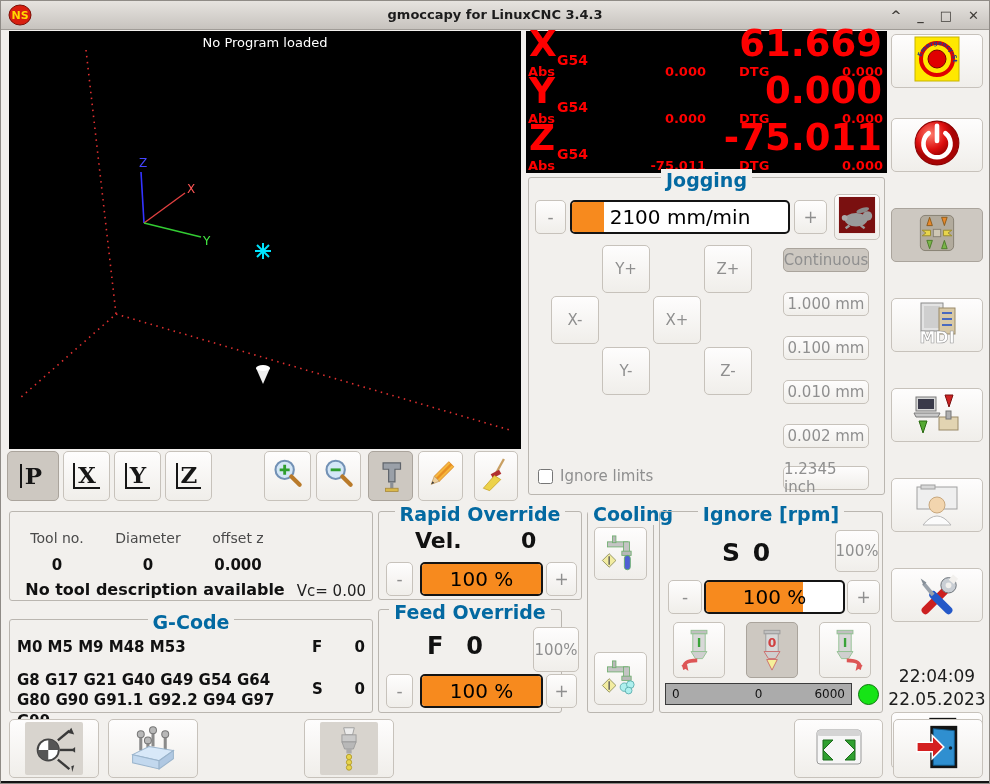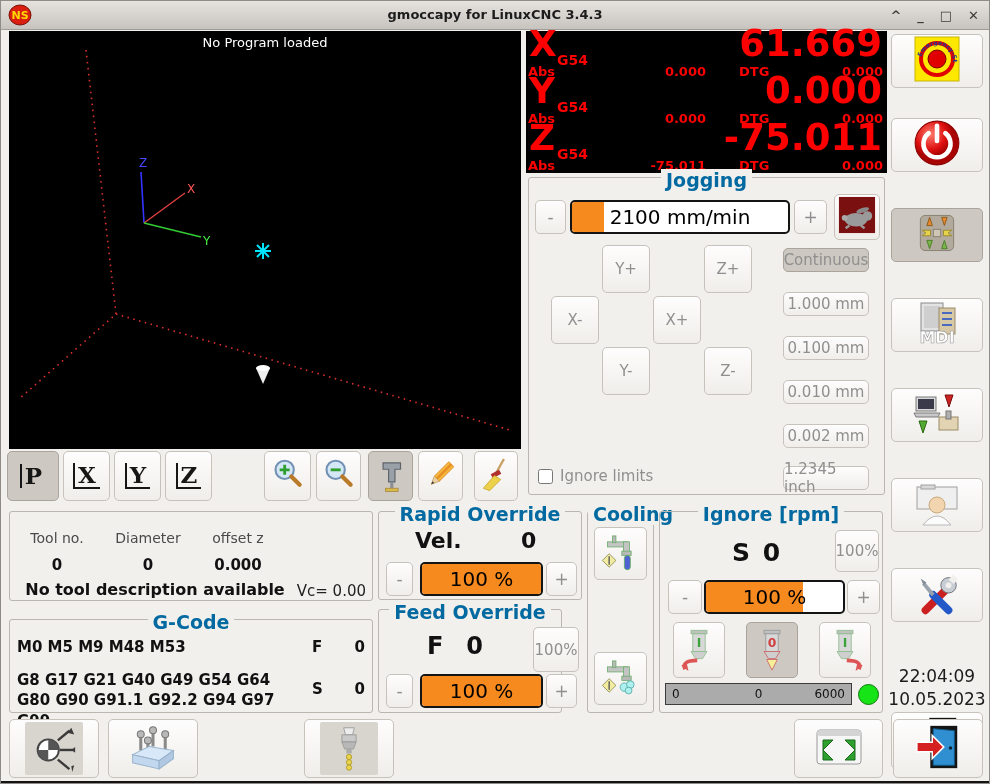--- a/index.html
+++ b/index.html
@@ -72,21 +72,21 @@
   .gc-fv{position:absolute;right:7px;top:18px;font-size:15px;}
   .gc-sl{position:absolute;left:302px;top:60px;font-size:15px;}
   .gc-sv{position:absolute;right:7px;top:60px;font-size:15px;}
   #rapid{left:377px;top:510px;width:204px;height:89px;}
   .vel-l{position:absolute;left:36px;top:16px;font-size:22px;font-weight:bold;color:#111;}
   .vel-v{position:absolute;left:142px;top:16px;font-size:22px;font-weight:bold;color:#111;}
   #feed{left:377px;top:608px;width:184px;height:104px;}
   .f-big{position:absolute;left:48px;top:22px;font-size:24px;font-weight:bold;color:#111;letter-spacing:2px;}
   #cooling{left:586px;top:510px;width:67px;height:202px;}
   #spindleF{left:658px;top:510px;width:224px;height:202px;}
-  .s-big{position:absolute;left:72px;top:26px;font-size:25px;font-weight:bold;color:#111;letter-spacing:2px;}
+  .s-big{position:absolute;left:62px;top:26px;font-size:25px;font-weight:bold;color:#111;letter-spacing:2px;}
   .pbar{position:absolute;left:5px;top:171px;width:187px;height:22px;background:#ababab;
         border:1px solid #3c3c3c;box-sizing:border-box;font-size:12px;color:#111;}
   .pbar span{position:absolute;top:3px;}
   .led{position:absolute;left:198px;top:172px;width:21px;height:21px;border-radius:50%;
        background:#16e416;border:1px solid #0a770a;box-sizing:border-box;}
   
   .bb{top:718px;height:59px;width:90px;}
   .bottom-edge{position:absolute;left:0;top:780px;width:100%;height:4px;background:#141414;}
   .plate{background:#d8d4ce;border-radius:2px;display:flex;align-items:center;justify-content:center;}
 </style>
@@ -326,21 +326,21 @@
       <circle cx="38" cy="18" r="8" fill="#c9ced4" stroke="#6a7077"></circle>
       <circle cx="38" cy="18" r="3" fill="#f2f0ed"></circle>
       <rect x="40" y="8" width="7" height="7" fill="#f2f0ed" transform="rotate(40 43 11)"></rect>
       <line x1="38" y1="44" x2="22" y2="28" stroke="#2458c8" stroke-width="8" stroke-linecap="round"></line>
       <line x1="22" y1="28" x2="12" y2="16" stroke="#9aa2ab" stroke-width="4"></line>
       <polygon points="9,11 15,15 12,18" fill="#848d96"></polygon>
         </svg></span>
     </div>
   <div class="clock">
     <div>22:04:09</div>
-    <div>10.05.2023</div>
+    <div>22.05.2023</div>
   </div>
   <div class="btn rb" style="top:711px;height:57px;">
     <span><svg width="52" height="50" viewBox="0 0 52 52">
       <rect x="18" y="4" width="28" height="44" fill="#141414"></rect>
       <polygon points="21,7 43,9 43,45 21,45" fill="#2f8fd0" stroke="#115a8a"></polygon>
       <circle cx="39" cy="27" r="1.8" fill="#10222e"></circle>
       <polygon points="4,21 20,21 20,14 32,26 20,38 20,31 4,31" fill="#d42020" stroke="#fff" stroke-width="1.6"></polygon>
         </svg></span>
     </div>
 

